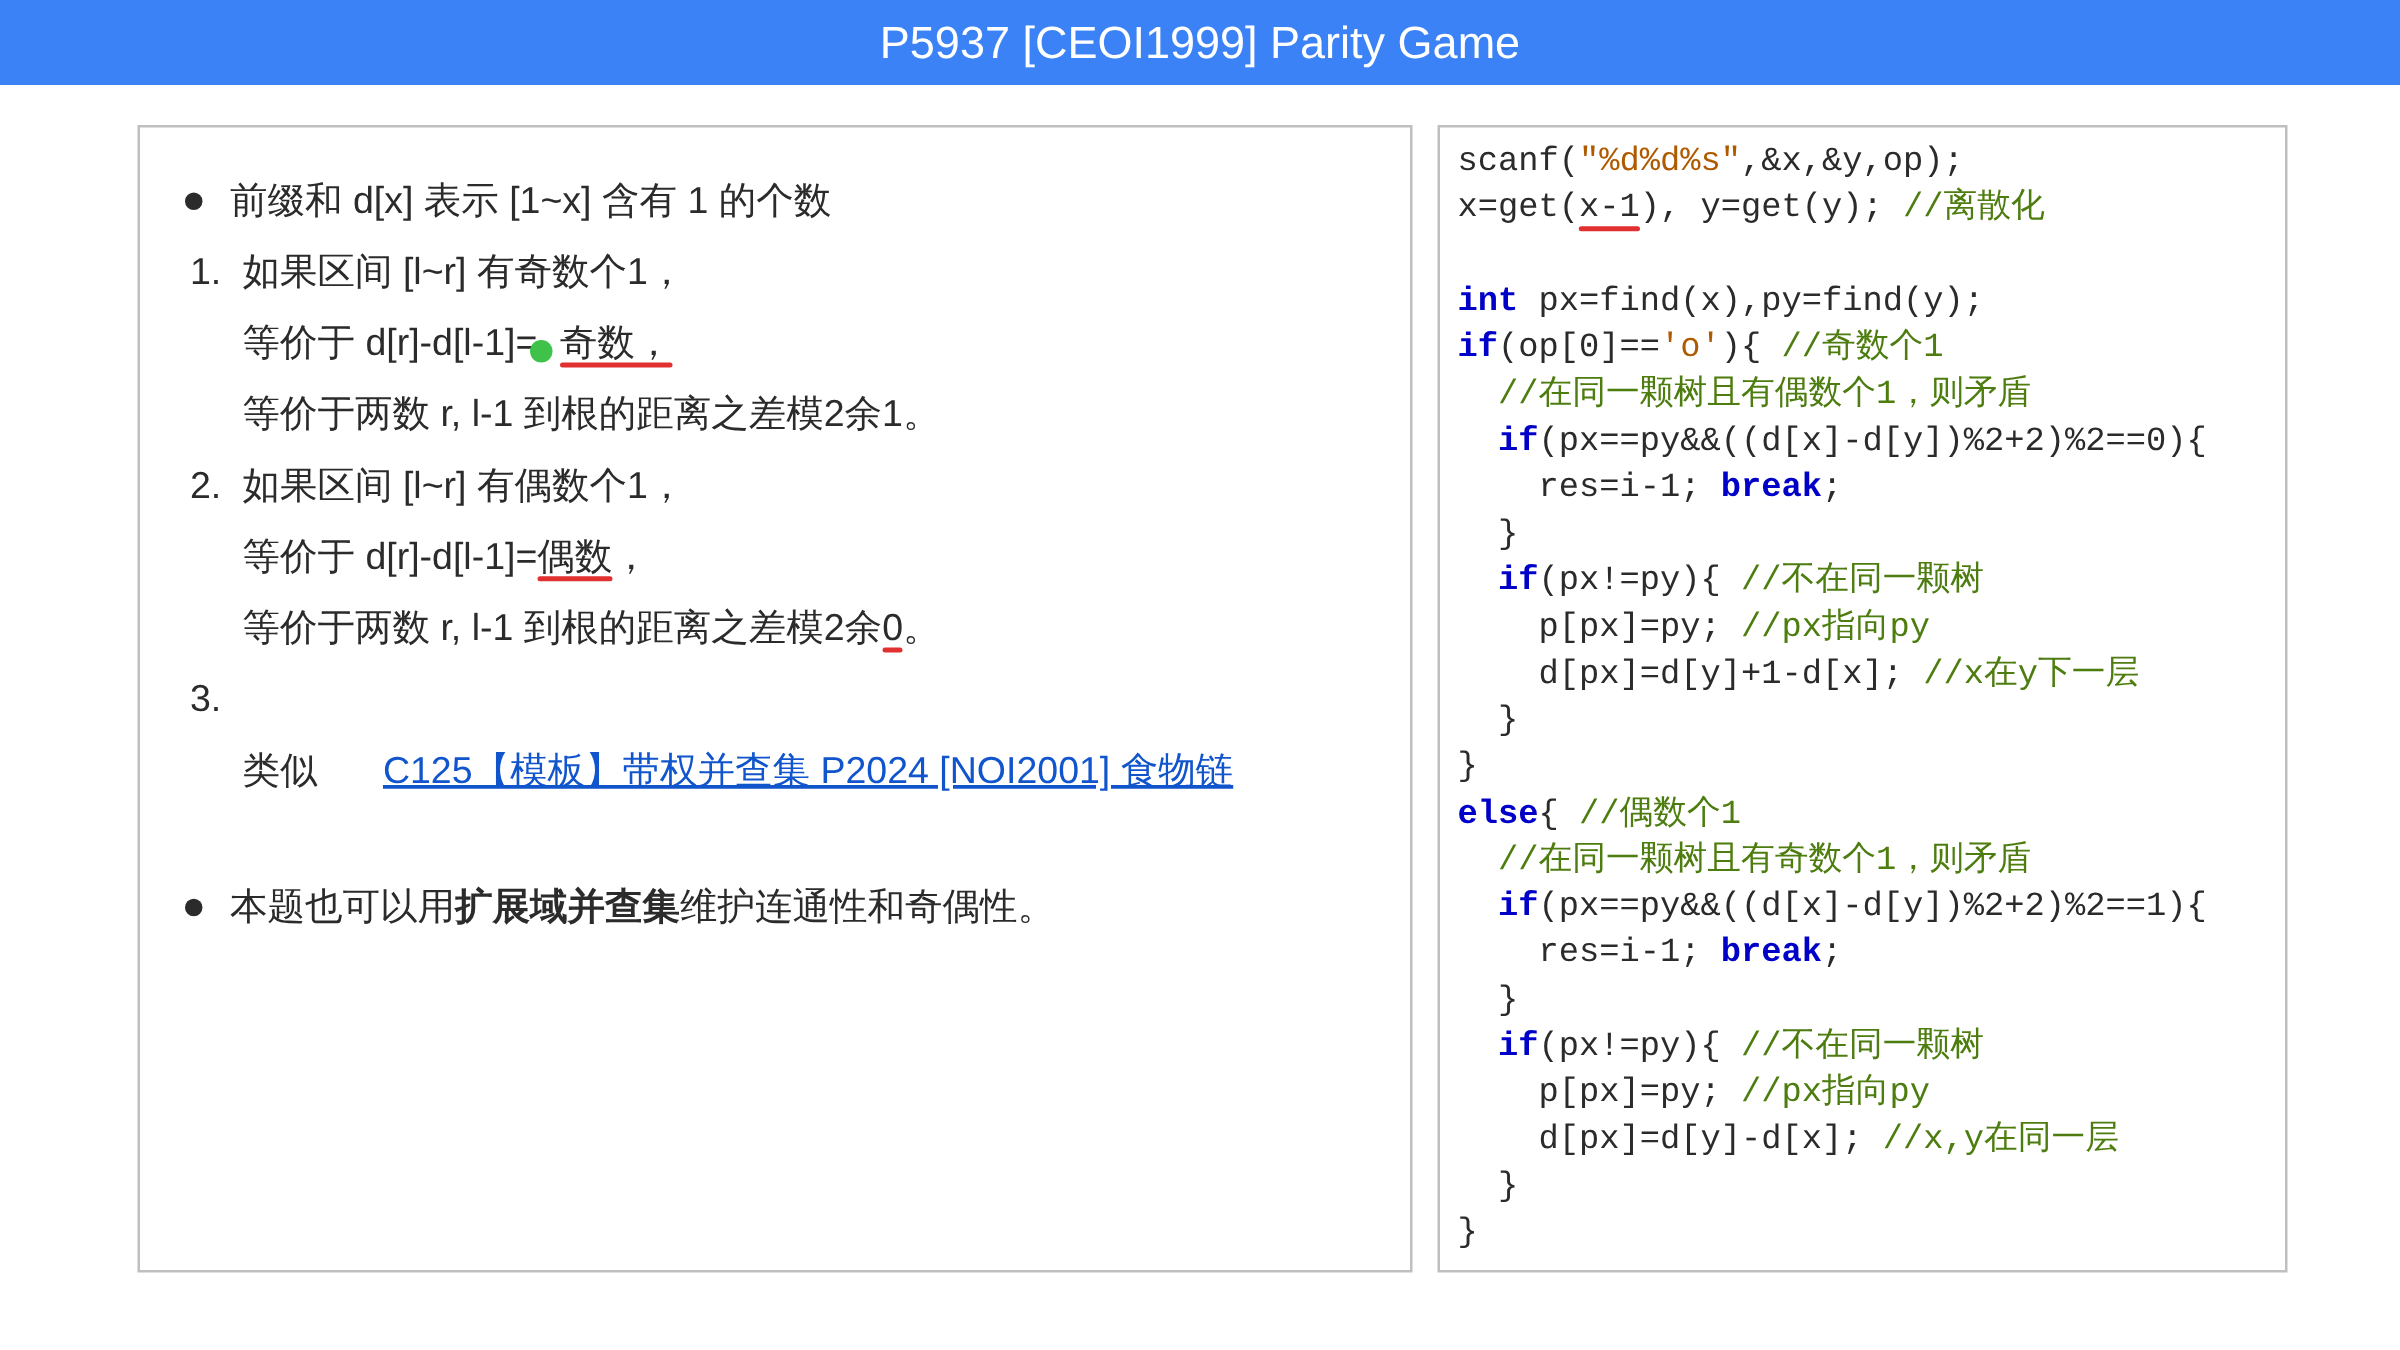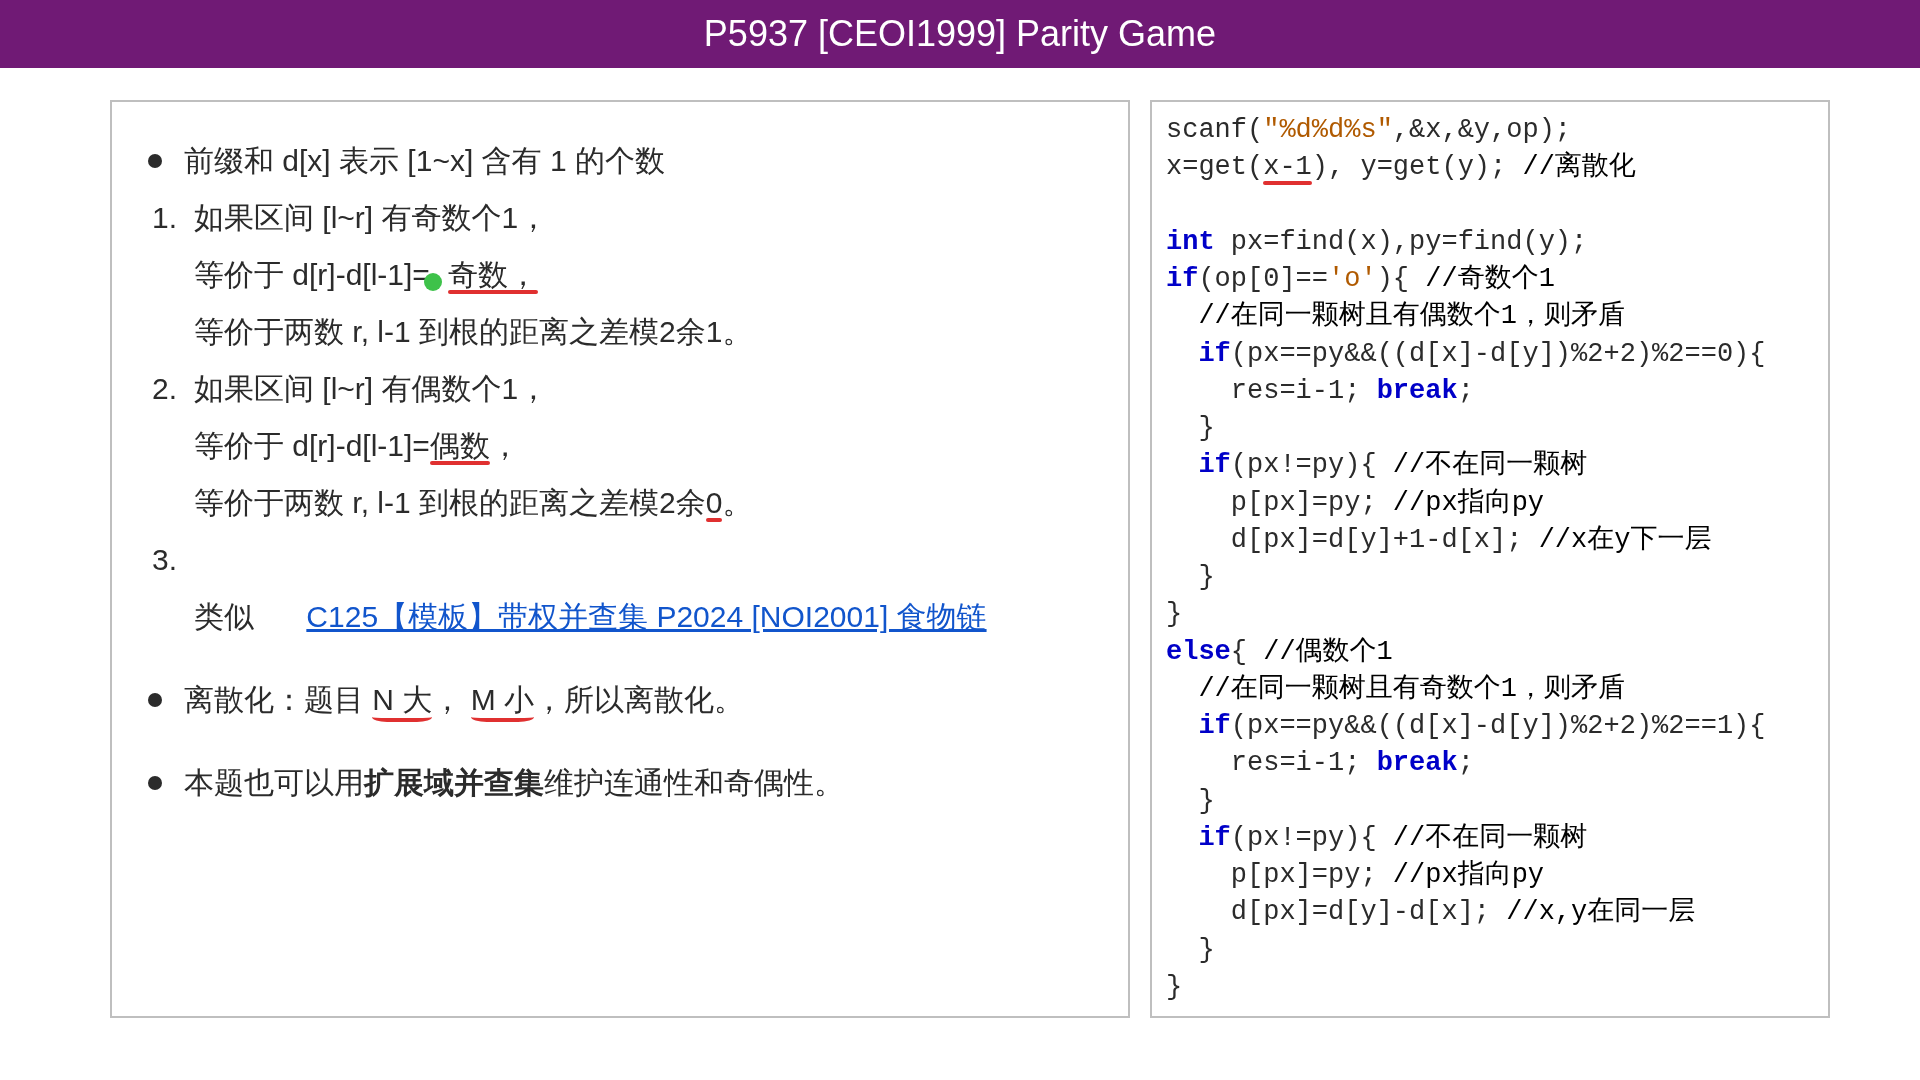--- a/index.html
+++ b/index.html
@@ -7,21 +7,21 @@
     width: 1920px;
     height: 1080px;
     background: #ffffff;
     font-family: "Microsoft YaHei", "SimSun", Arial, sans-serif;
     position: relative;
     transform-origin: top left;
   }
   .header {
     width: 100%;
     height: 68px;
-    background: #701a75;
+    background: #3b82f6;
     color: #ffffff;
     display: flex;
     align-items: center;
     justify-content: center;
     font-size: 36px;
     font-weight: 400;
   }
   .content {
     display: flex;
     gap: 20px;
@@ -68,21 +68,21 @@
   }
   .green-dot {
     display: inline-block; width: 18px; height: 18px;
     background: #3ec24a; border-radius: 50%;
     vertical-align: -2px;
     position: relative; left: -6px; top: 4px;
   }
   
   .kw { color: #0000c8; font-weight: 700; }
   .str { color: #b05a00; }
-  .cmt { color: #000000; }
+  .cmt { color: #4d7c0f; }
   .spacer { height: 26px; }
 </style>
 </head>
 <body>
 
 <div class="header">
   <span>P5937 [CEOI1999] Parity Game</span>
 </div>
 
 <div class="content">
@@ -117,26 +117,20 @@
 
     <div class="num-row">
       <span class="num-label">3.</span>
     </div>
     <div class="indent">
       <span>类似 </span><a class="link">C125【模板】带权并查集 P2024 [NOI2001] 食物链</a>
     </div>
 
     <div class="spacer"></div>
 
-    <div class="bullet-row">
-      <span class="bullet-dot"></span>
-      <span>
-        <span>离散化：题目 </span><span class="ul-red arc">N 大</span><span>， </span><span class="ul-red arc">M 小</span><span>，所以离散化。</span>
-      </span>
-    </div>
 
     <div class="spacer"></div>
 
     <div class="bullet-row">
       <span class="bullet-dot"></span>
       <span>
         <span>本题也可以用</span><span class="bold">扩展域并查集</span><span>维护连通性和奇偶性。</span>
       </span>
     </div>
   </div>

